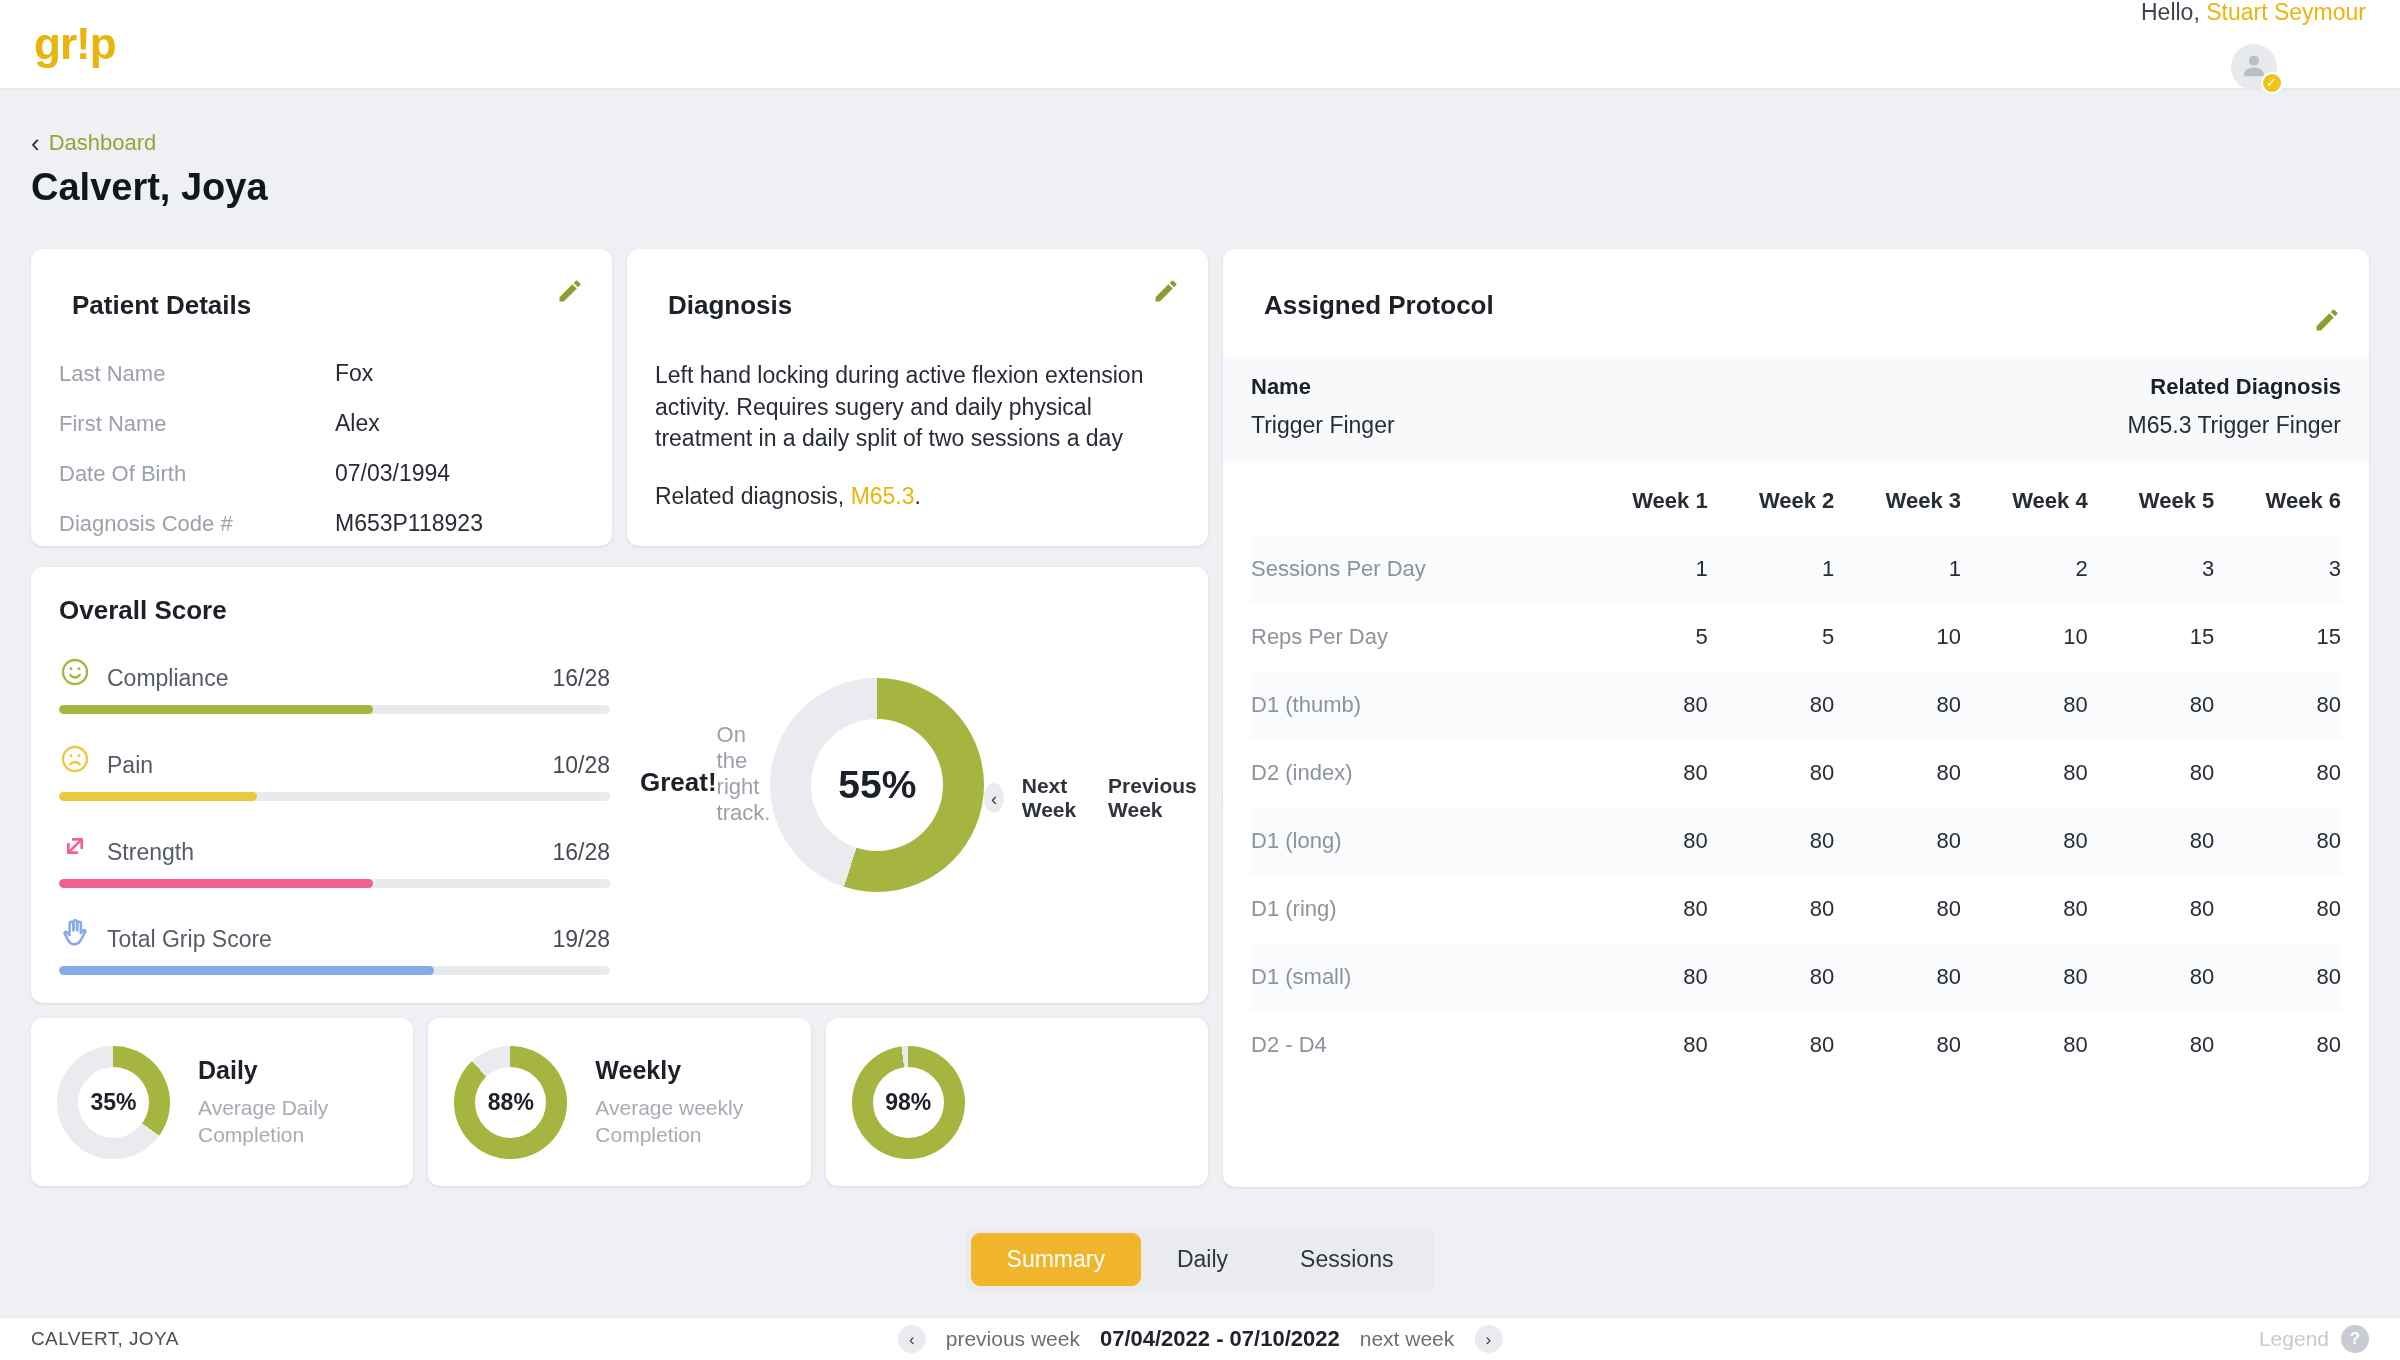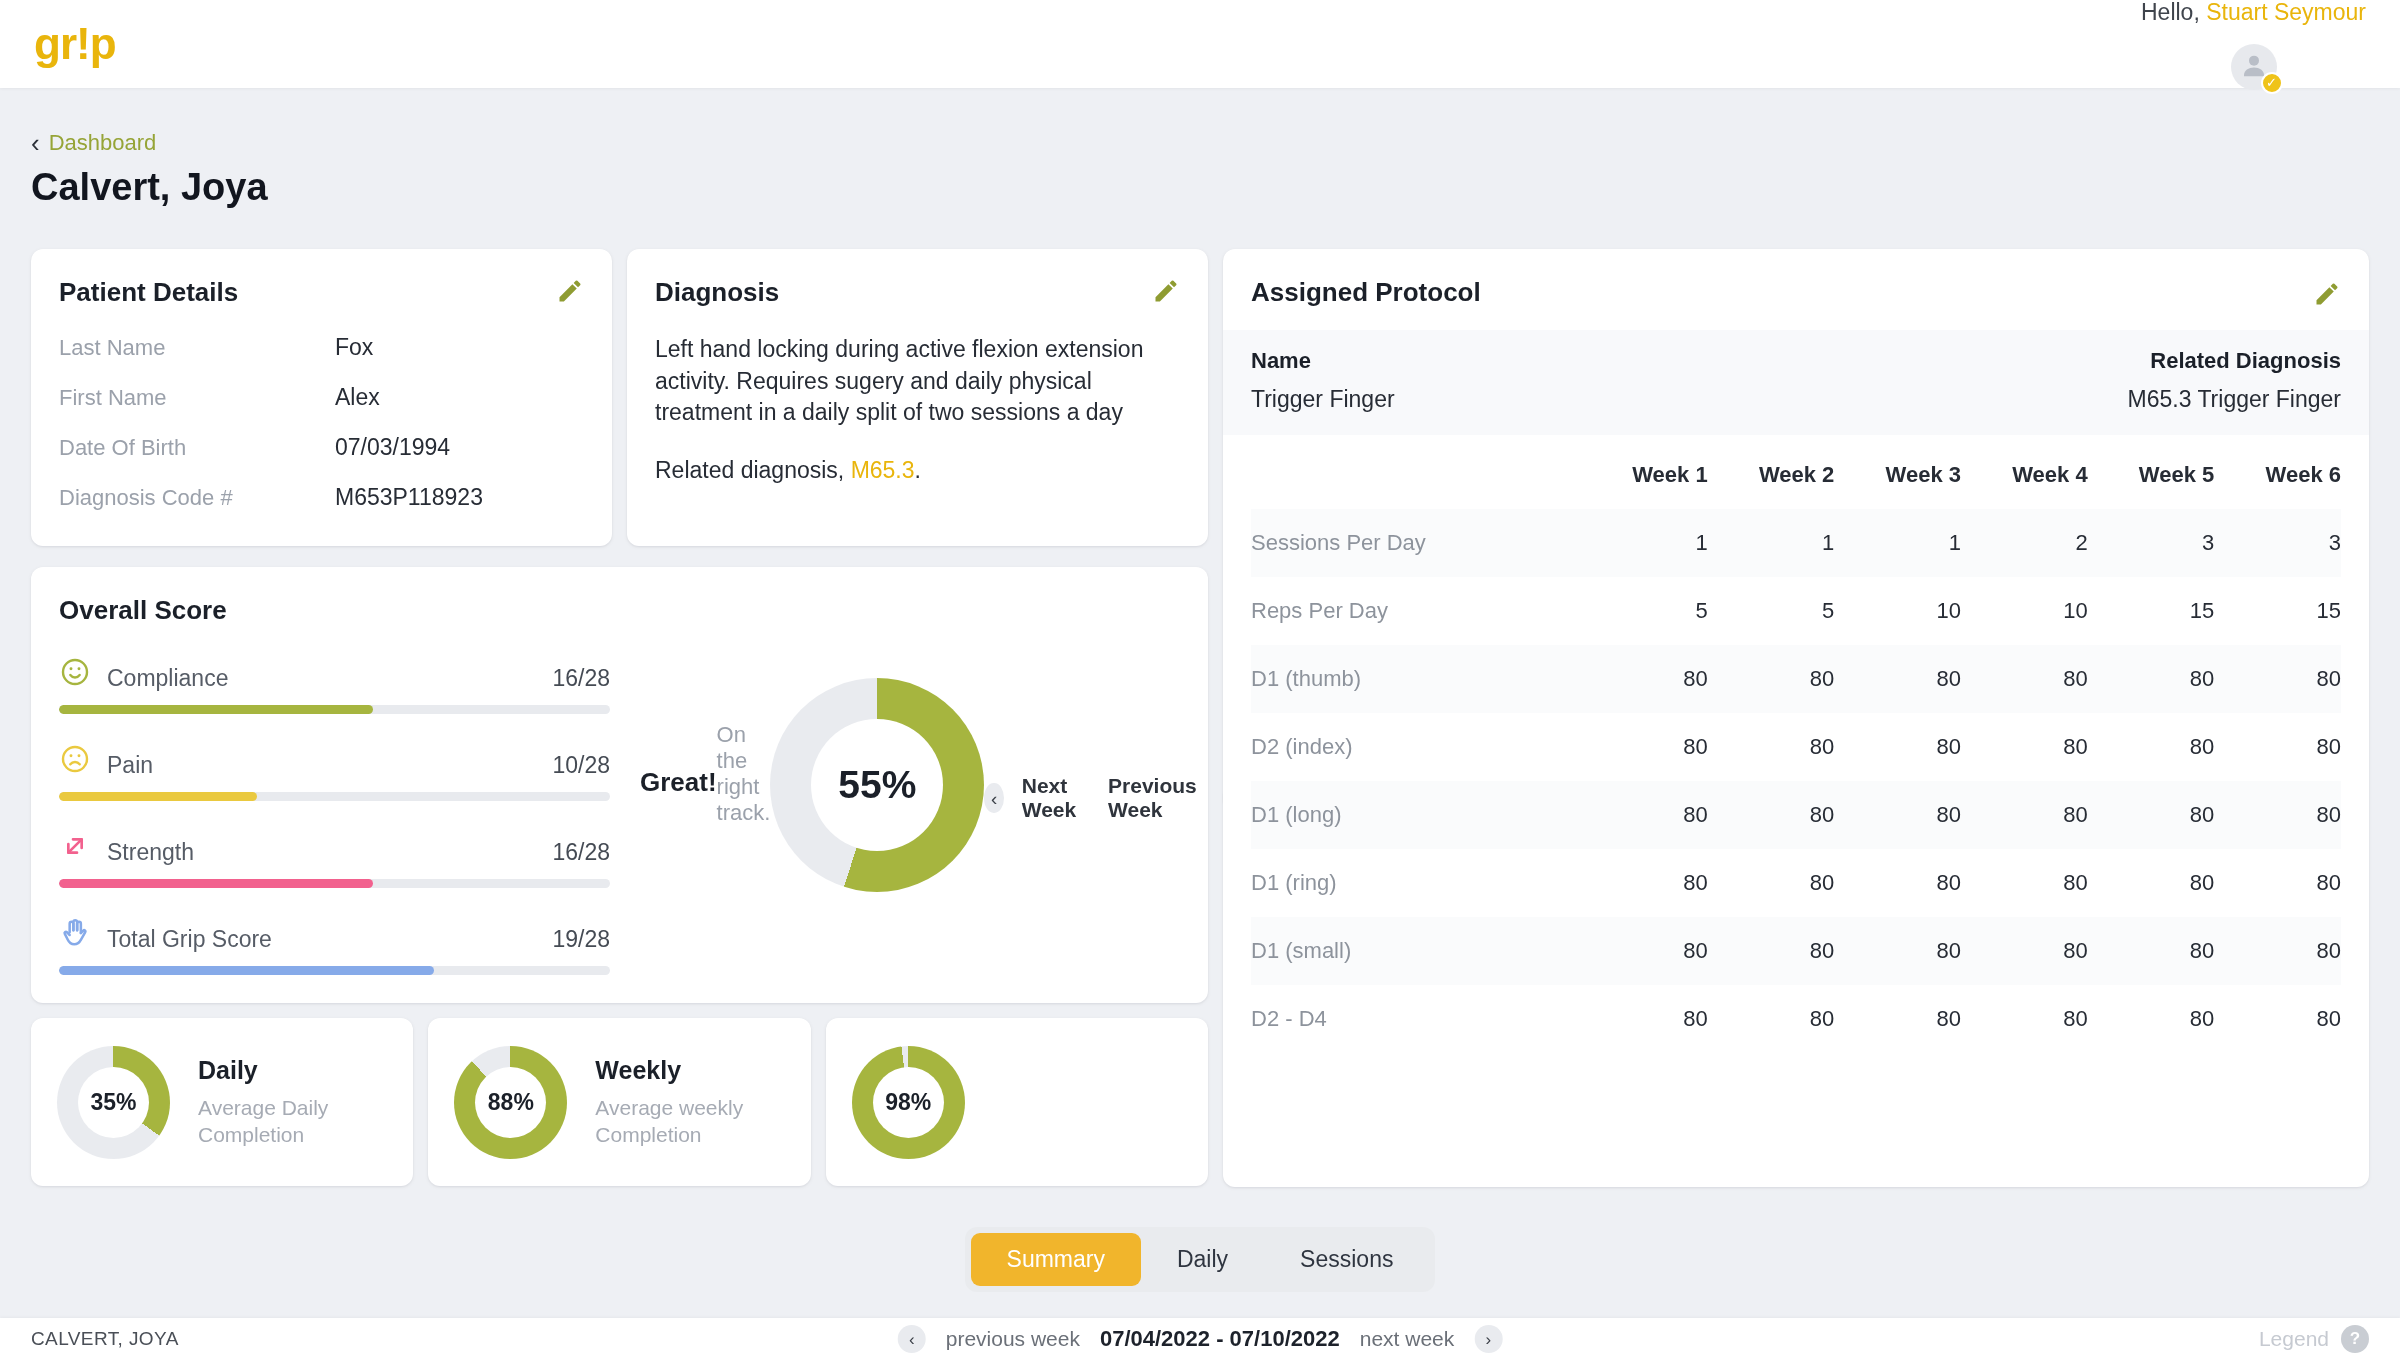--- a/index.html
+++ b/index.html
@@ -27,21 +27,21 @@
   .breadcrumb .chev { color:#2b3038; font-size:26px; line-height:1; }
   .page-title { margin:0 0 40px; font-size:38px; font-weight:700; color:#12161f; }
 
   .grid { display:flex; gap:15px; }
   .left-col { width:1177px; flex:none; }
   .row-top { display:flex; gap:15px; margin-bottom:21px; }
 
   .card { background:#fff; border-radius:12px; padding:28px;
     box-shadow:0 1px 2px rgba(16,24,40,.05), 0 1px 4px rgba(16,24,40,.06); }
   .card-head { display:flex; justify-content:space-between; align-items:flex-start; margin-bottom:26px; }
-  .card-head h2 { margin:0; font-size:26px; font-weight:700; color:#1b2029; }
+  .card-head h2 { margin:13px; font-size:26px; font-weight:700; color:#1b2029; }
   .edit-btn { background:none; border:none; padding:0; cursor:pointer; line-height:0; }
 
   
   .patient-card, .diagnosis-card { width:581px; height:297px; }
   .field-row { display:flex; align-items:baseline; margin-bottom:23px; }
   .field-label { width:276px; font-size:22px; color:#9ba1ab; }
   .field-value { font-size:23px; color:#272c35; }
 
   
   .diagnosis-card p { margin:0; font-size:23px; line-height:1.38; color:#272c35; }

